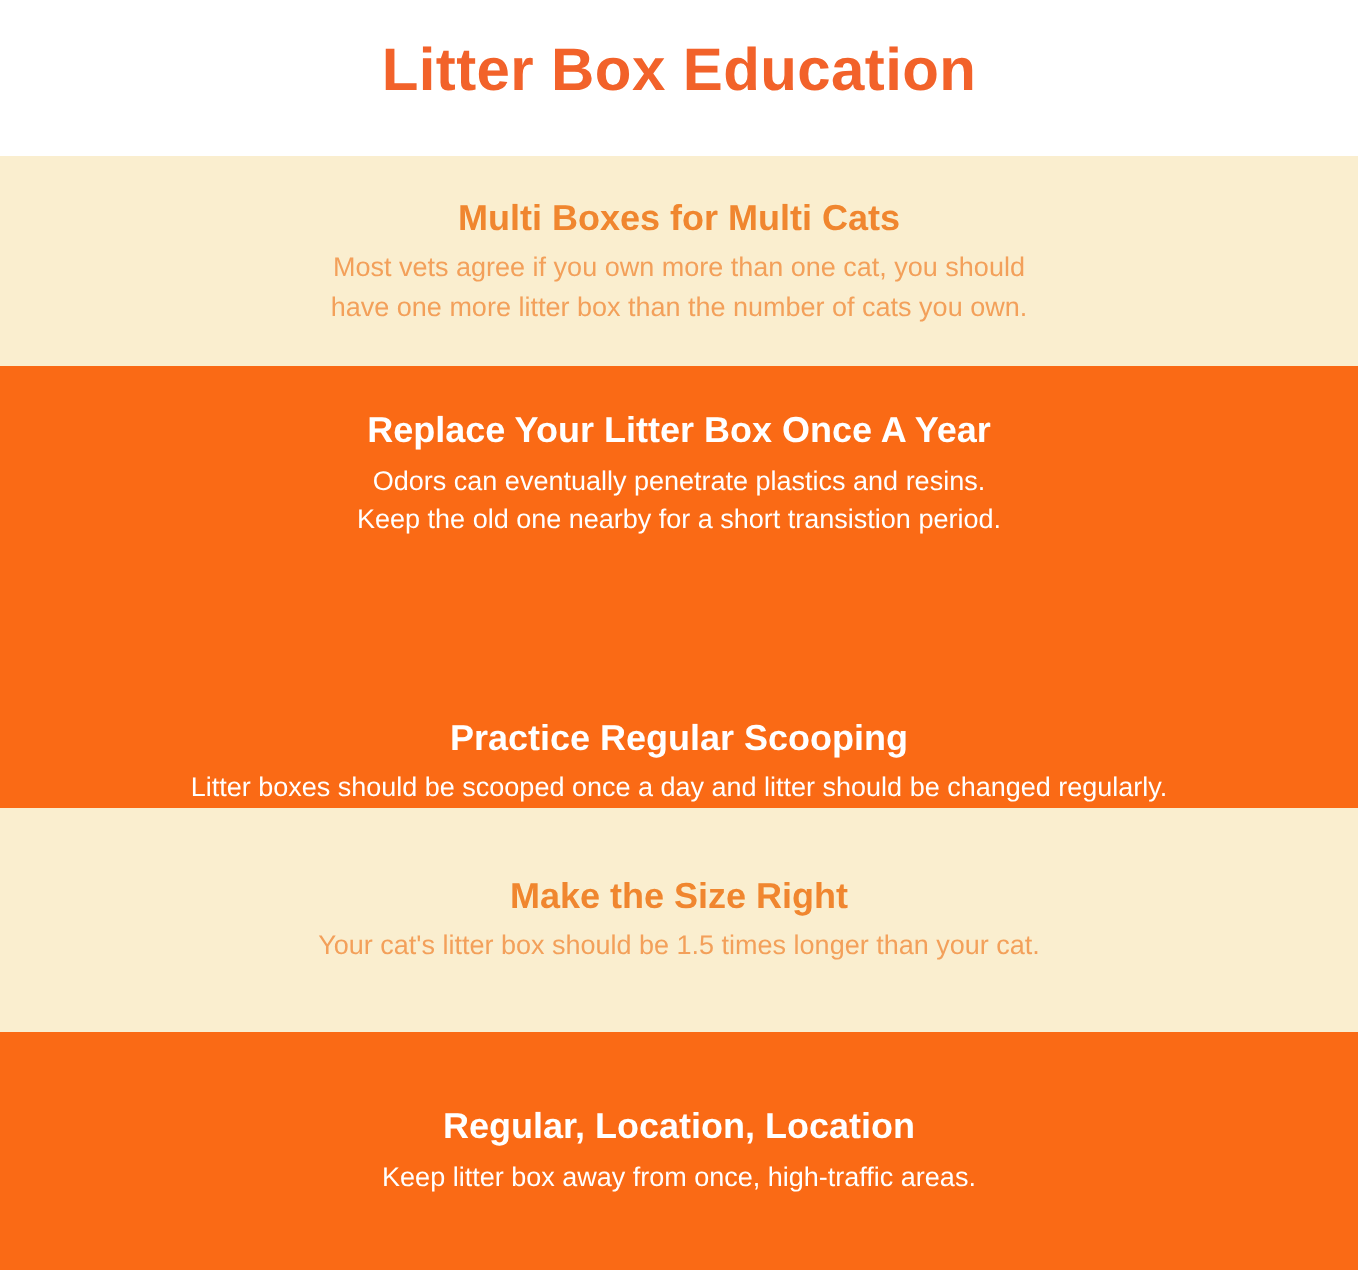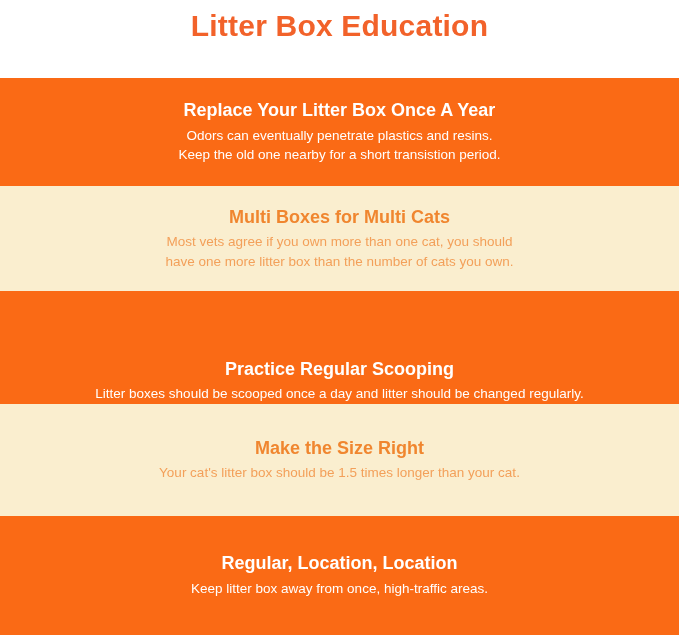--- a/index.html
+++ b/index.html
@@ -20,21 +20,21 @@
     flex-direction: column;
     background: #ffffff;
   }
   .title-bar {
     height: 78px;
     display: flex;
     align-items: flex-start;
     justify-content: center;
     background: #ffffff;
     box-sizing: border-box;
-    padding-top: 8px;
+    padding-top: 18px;
   }
   .main-title {
     font-size: 30px;
     font-weight: bold;
     color: #f2622a;
     letter-spacing: 0.2px;
     line-height: 1.2;
     text-align: center;
   }
   .section {
@@ -81,30 +81,30 @@
 </style>
 </head>
 <body>
 
 <div class="infographic">
 
   <div class="title-bar">
     <div class="main-title">Litter Box Education</div>
   </div>
 
+  <div class="section cream sec-1">
+    <div class="section-heading">Multi Boxes for Multi Cats</div>
+    <div class="section-line">Most vets agree if you own more than one cat, you should</div>
+    <div class="section-line">have one more litter box than the number of cats you own.</div>
+  </div>
+
   <div class="section orange sec-0">
     <div class="section-heading">Replace Your Litter Box Once A Year</div>
     <div class="section-line">Odors can eventually penetrate plastics and resins.</div>
     <div class="section-line">Keep the old one nearby for a short transistion period.</div>
-  </div>
-
-  <div class="section cream sec-1">
-    <div class="section-heading">Multi Boxes for Multi Cats</div>
-    <div class="section-line">Most vets agree if you own more than one cat, you should</div>
-    <div class="section-line">have one more litter box than the number of cats you own.</div>
   </div>
 
   <div class="section orange sec-2">
     <div class="section-heading">Practice Regular Scooping</div>
     <div class="section-line">Litter boxes should be scooped once a day and litter should be changed regularly.</div>
   </div>
 
   <div class="section cream sec-3">
     <div class="section-heading">Make the Size Right</div>
     <div class="section-line">Your cat's litter box should be 1.5 times longer than your cat.</div>

